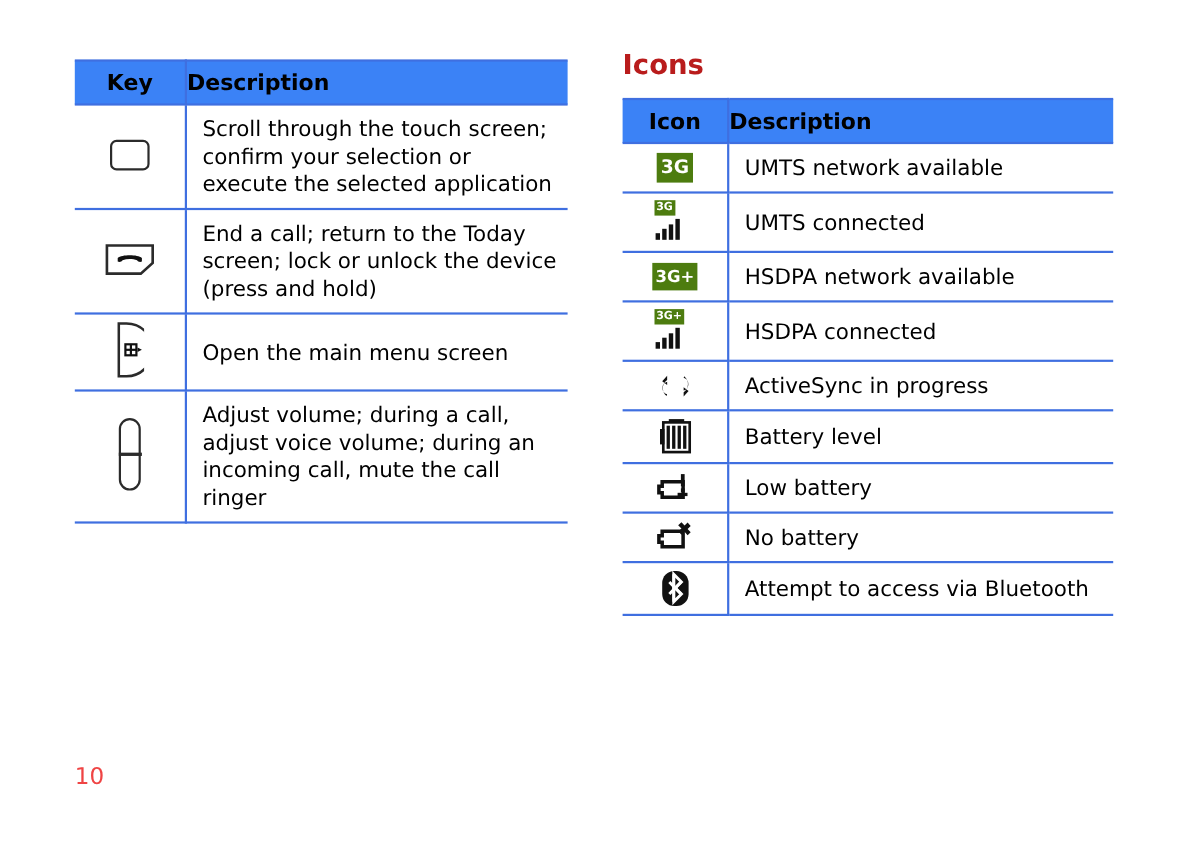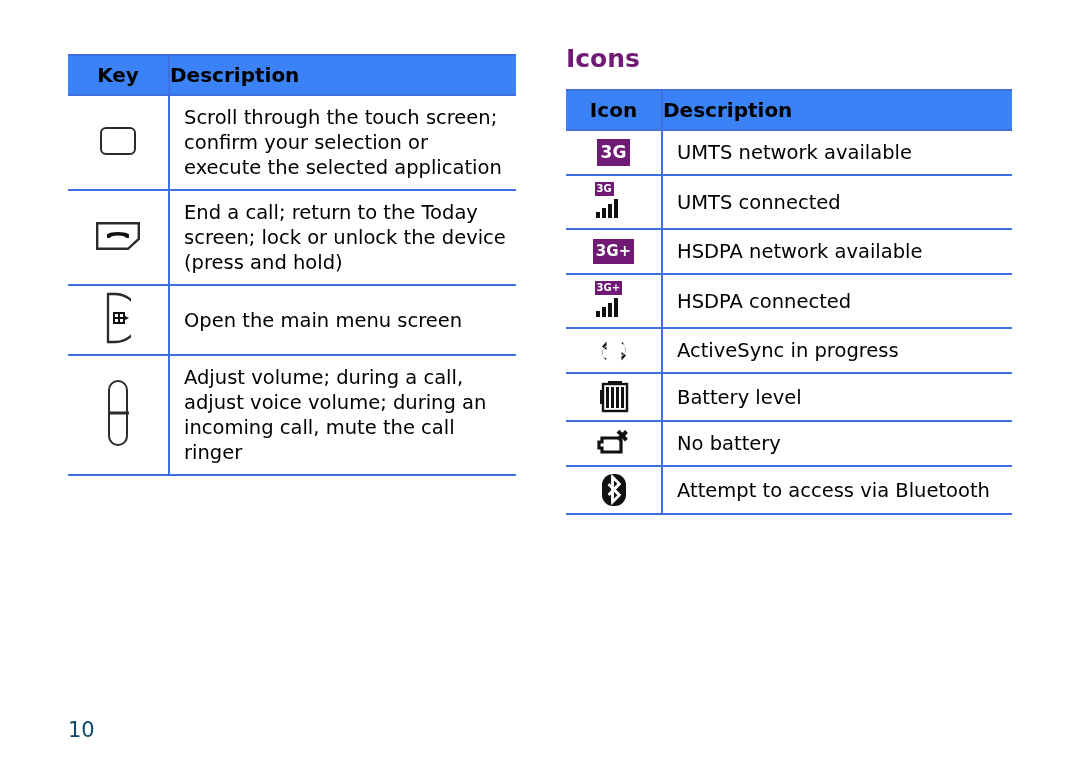--- a/index.html
+++ b/index.html
@@ -35,21 +35,21 @@
     left: 566px;
     top: 44px;
     width: 446px;
   }
 
   .section-title {
     font-size: 25px;
     font-weight: bold;
     letter-spacing: 0px;
     margin: 0 0 16px 0;
-    color: #701a75;
+    color: #b91c1c;
     font-family: "DejaVu Sans", "Liberation Sans", sans-serif;
   }
 
   table.doc-table {
     border-collapse: collapse;
     width: 100%;
     table-layout: fixed;
   }
   table.doc-table td, table.doc-table th {
     border-top: 2px solid #3f6fe0;
@@ -163,21 +163,21 @@
   
   .status-icon {
     display: inline-block;
     vertical-align: middle;
     line-height: 0;
   }
 
   
   .chip {
     display: inline-block;
-    background: #701a75;
+    background: #4d7c0f;
     color: #fff;
     font-family: "DejaVu Sans", "Liberation Sans", sans-serif;
     font-weight: bold;
     line-height: 1;
     box-sizing: border-box;
   }
   .chip-big {
     font-size: 17px;
     padding: 5px 4px 5px 4px;
     letter-spacing: 0px;
@@ -219,23 +219,23 @@
   .signal .bars i:nth-child(2) { height: 10px; }
   .signal .bars i:nth-child(3) { height: 14px; }
   .signal .bars i:nth-child(4) { height: 19px; }
 
   svg.ico { display: block; }
 
   
   .page-number {
     position: absolute;
     left: 68px;
-    top: 718px;
+    top: 694px;
     font-size: 21px;
-    color: #0c4a6e;
+    color: #ef4444;
   }
 </style>
 </head>
 <body>
 
 <div class="page">
 
   <div class="left-col">
     <table class="doc-table tbl-key">
       <colgroup>
@@ -385,20 +385,33 @@
                 <rect x="12" y="7" width="3" height="21" fill="#111"></rect>
                 <rect x="17" y="7" width="3" height="21" fill="#111"></rect>
                 <rect x="22" y="7" width="3" height="21" fill="#111"></rect>
                 <rect x="1" y="10" width="4" height="14" fill="#111"></rect>
               </svg>
             </span>
           </td>
           <td class="col-desc">Battery level</td>
         </tr>
 
+        <tr>
+          <td class="col-icon">
+            <span class="status-icon">
+              <svg class="ico" width="34" height="30" viewBox="0 0 34 30">
+                <path d="M5 9 H24 V23 H5 V19 H2 V13 H5 Z" fill="none" stroke="#111" stroke-width="3.2"></path>
+                <rect x="22" y="2" width="3.4" height="11" fill="#111"></rect>
+                <rect x="22" y="15" width="3.4" height="3.4" fill="#111"></rect>
+                <rect x="19" y="19" width="9" height="3" fill="#111"></rect>
+              </svg>
+            </span>
+          </td>
+          <td class="col-desc">Low battery</td>
+        </tr>
 
 
         <tr>
           <td class="col-icon">
             <span class="status-icon">
               <svg class="ico" width="34" height="30" viewBox="0 0 34 30">
                 <path d="M5 9 H24 V23 H5 V19 H2 V13 H5 Z" fill="none" stroke="#111" stroke-width="3.2"></path>
                 <path d="M19.5 3.5 L22.5 0.8 L25.3 3.8 L28.1 1.1 L30.9 4.1 L28.1 6.8
                          L30.9 9.8 L28.1 12.5 L25.3 9.5 L22.5 12.2 L19.7 9.2 L22.5 6.5 Z" fill="#111"></path>
               </svg>

